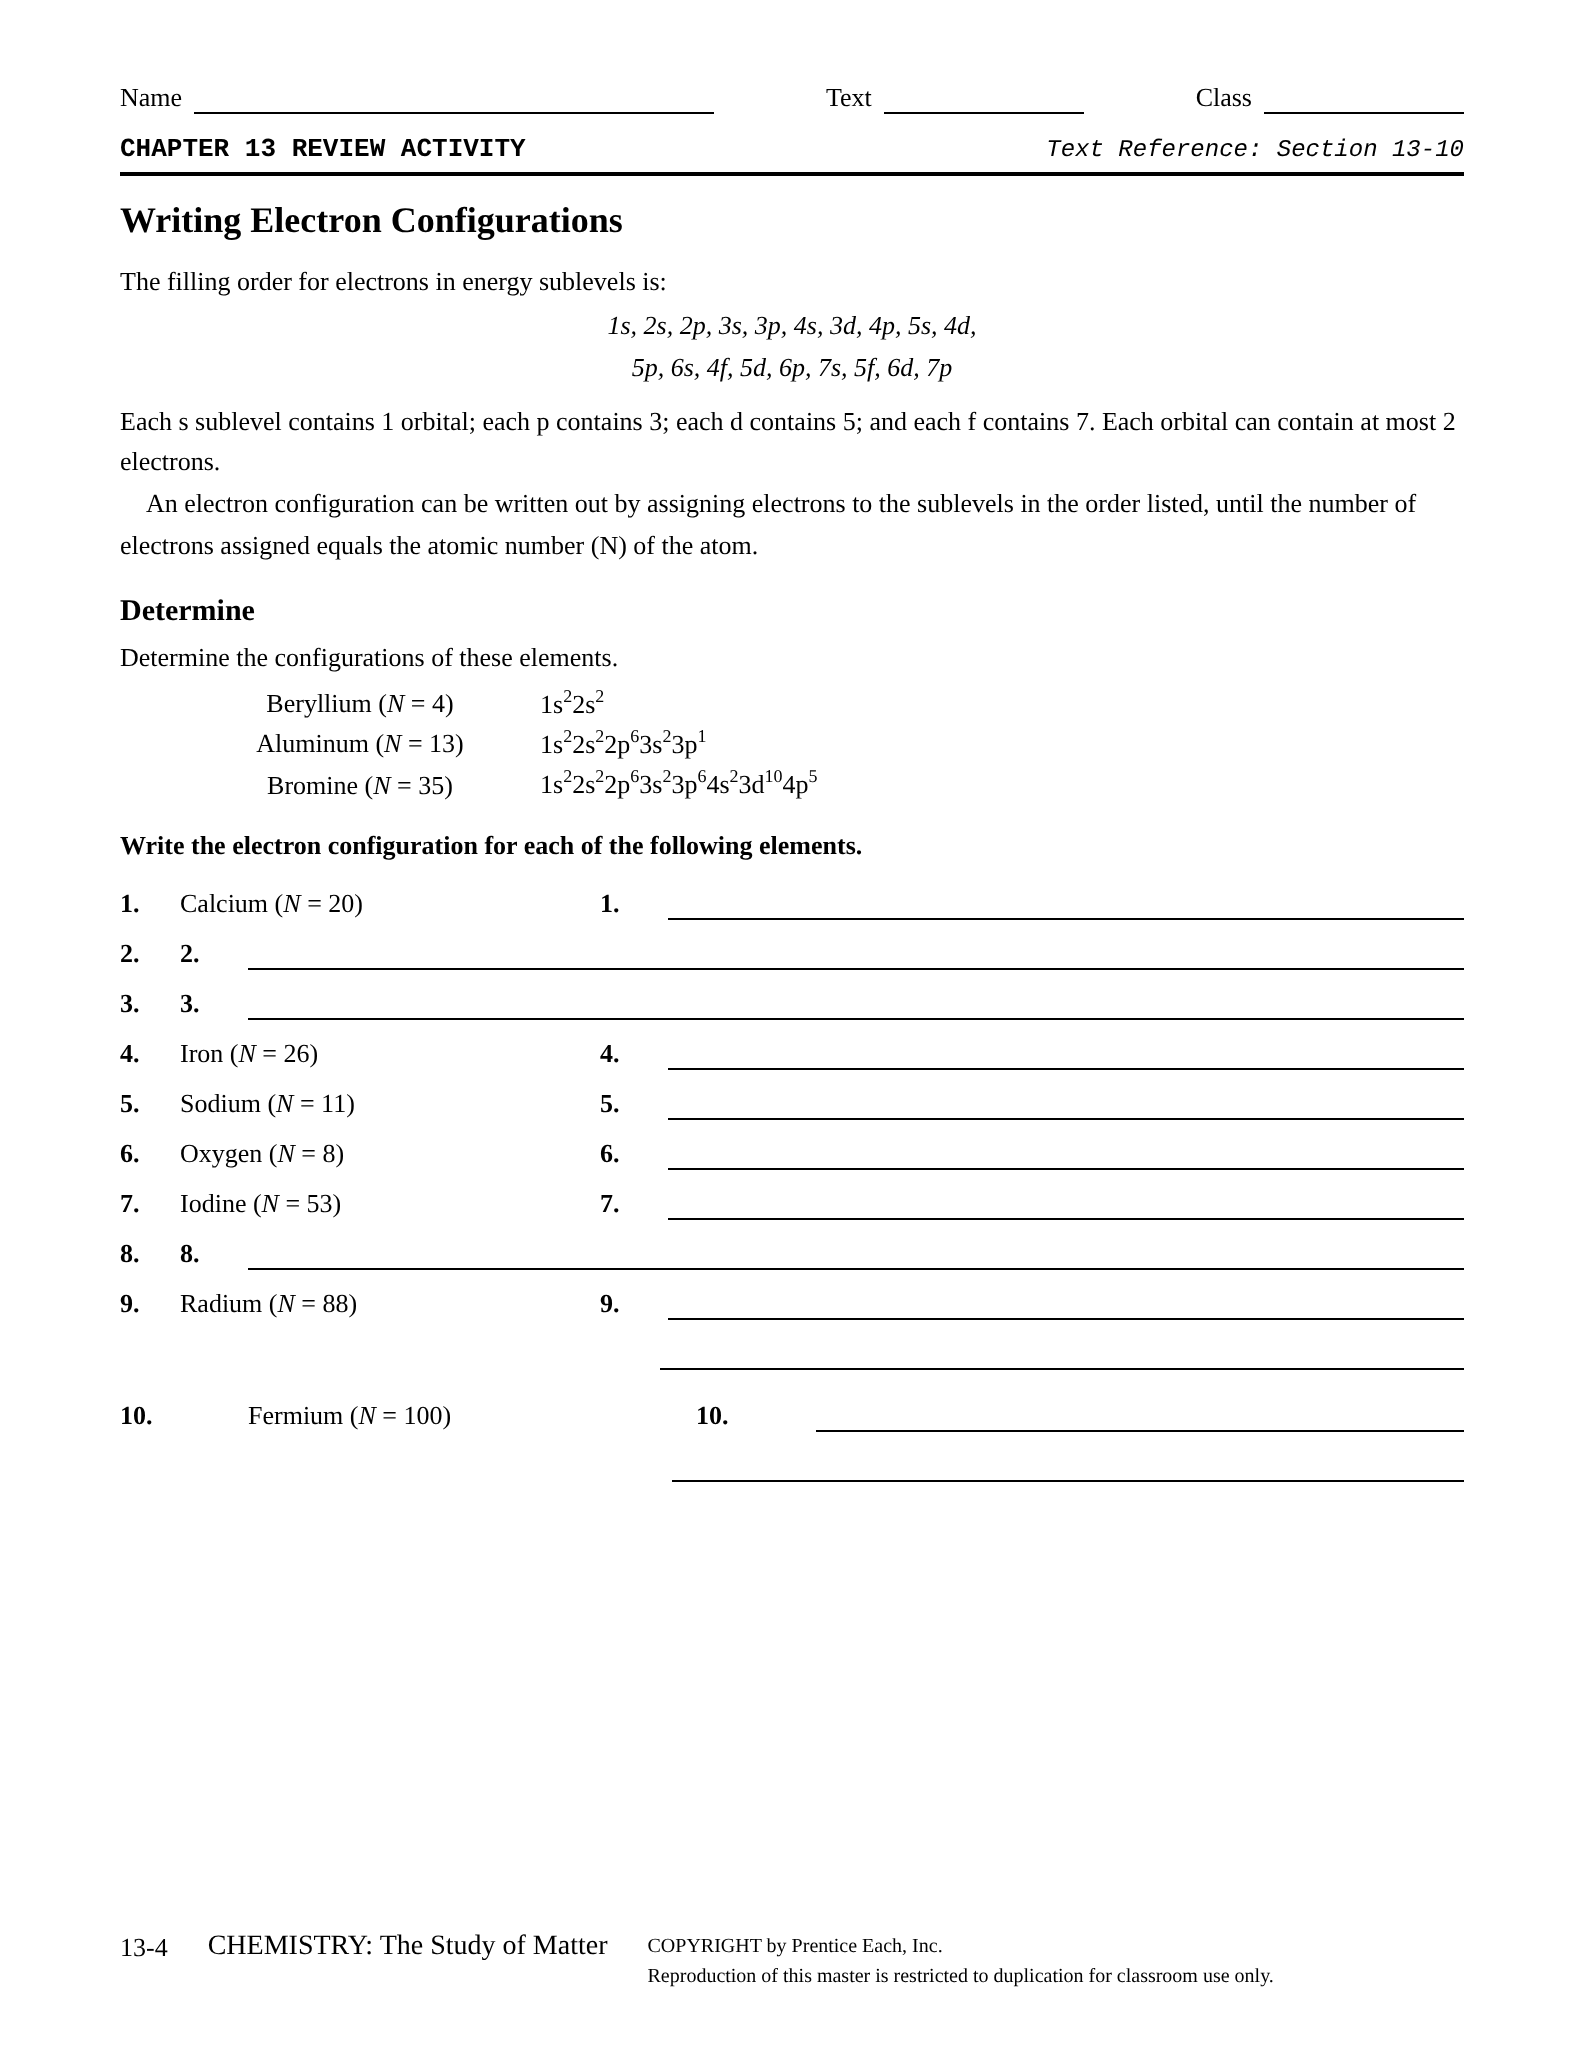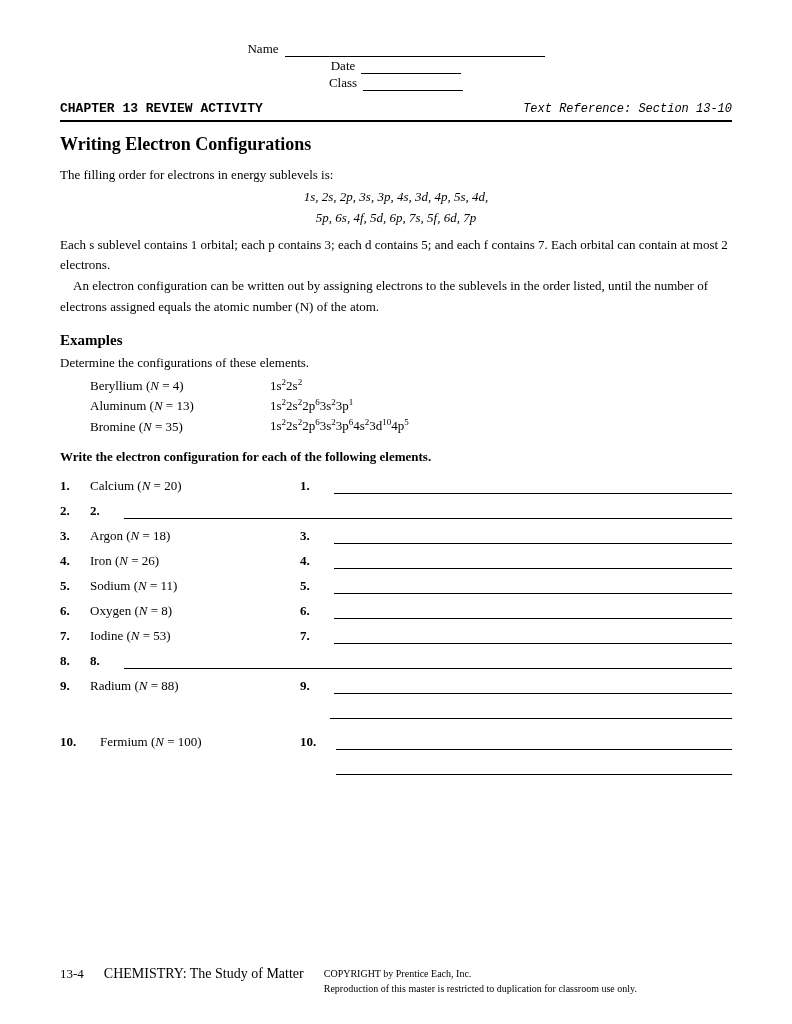--- a/index.html
+++ b/index.html
@@ -9,23 +9,22 @@
       color: #000;
       width: 792px;
       min-height: 1024px;
       padding: 40px 60px 40px 60px;
       font-size: 14px;
       position: relative;
     }
     .header-row {
       display: flex;
       justify-content: space-between;
-      align-items: center;
+      align-items: flex-end;
       margin-bottom: 10px;
-      flex-direction: column;
     }
     .header-name, .header-date, .header-class {
       display: flex;
       align-items: flex-end;
       gap: 6px;
     }
     .header-label {
       font-size: 13px;
     }
     .header-line {
@@ -78,20 +77,21 @@
       font-weight: bold;
       margin-bottom: 6px;
     }
     .examples-intro {
       font-size: 13px;
       margin-bottom: 6px;
     }
     .example-table {
       margin-left: 30px;
       margin-bottom: 14px;
+      text-align: center;
     }
     .example-row {
       display: flex;
       align-items: baseline;
       margin-bottom: 3px;
       font-size: 13px;
     }
     .example-element {
       width: 180px;
       font-style: normal;
@@ -145,20 +145,21 @@
     }
     .q-extra-line {
       flex: 1;
       border-bottom: 1px solid #000;
     }
     .question-10-row {
       display: flex;
       align-items: flex-end;
       margin-bottom: 8px;
       font-size: 13px;
+      gap: 24px;
     }
     .q10-label {
       width: 40px;
       font-weight: bold;
       flex-shrink: 0;
     }
     .q10-element {
       width: 200px;
       flex-shrink: 0;
     }
@@ -204,21 +205,21 @@
   </style>
 </head>
 <body>
 
 <div class="header-row">
   <div class="header-name">
     <span class="header-label">Name</span>
     <span class="header-line" style="width:260px;">&nbsp;</span>
   </div>
   <div class="header-date">
-    <span class="header-label">Date</span>
+    <span class="header-label">Text</span>
     <span class="header-line" style="width:100px;">&nbsp;</span>
   </div>
   <div class="header-class">
     <span class="header-label">Class</span>
     <span class="header-line" style="width:100px;">&nbsp;</span>
   </div>
 </div>
 
 <div class="chapter-row">
   <span class="chapter-title">CHAPTER 13  REVIEW ACTIVITY</span>
@@ -232,21 +233,21 @@
 <p class="intro-text">The filling order for electrons in energy sublevels is:</p>
 <div class="filling-order">
   <span>1s, 2s, 2p, 3s, 3p, 4s, 3d, 4p, 5s, 4d,</span><br>
   <span>5p, 6s, 4f, 5d, 6p, 7s, 5f, 6d, 7p</span>
 </div>
 <div class="body-text">
   <span>Each s sublevel contains 1 orbital; each p contains 3; each d contains 5; and each f contains 7. Each orbital can contain at most 2 electrons.</span><br>
   &nbsp;&nbsp;&nbsp;&nbsp;<span>An electron configuration can be written out by assigning electrons to the sublevels in the order listed, until the number of electrons assigned equals the atomic number (N) of the atom.</span>
 </div>
 
-<div class="examples-title">Examples</div>
+<div class="examples-title">Determine</div>
 <p class="examples-intro">Determine the configurations of these elements.</p>
 
 <div class="example-table">
 
   <div class="example-row">
     <span class="example-element">Beryllium (<em>N</em> = 4)</span>
     <span class="example-config">1s<sup>2</sup>2s<sup>2</sup></span>
   </div>
 
   <div class="example-row">
@@ -272,21 +273,20 @@
   </div>
 
   <div class="question-row">
     <span class="q-number">2.</span>
     <span class="q-answer-label">2.</span>
     <span class="q-answer-line">&nbsp;</span>
   </div>
 
   <div class="question-row">
     <span class="q-number">3.</span>
-    <span class="q-element">Argon (<em>N</em> = 18)</span>
     <span class="q-answer-label">3.</span>
     <span class="q-answer-line">&nbsp;</span>
   </div>
 
   <div class="question-row">
     <span class="q-number">4.</span>
     <span class="q-element">Iron (<em>N</em> = 26)</span>
     <span class="q-answer-label">4.</span>
     <span class="q-answer-line">&nbsp;</span>
   </div>

